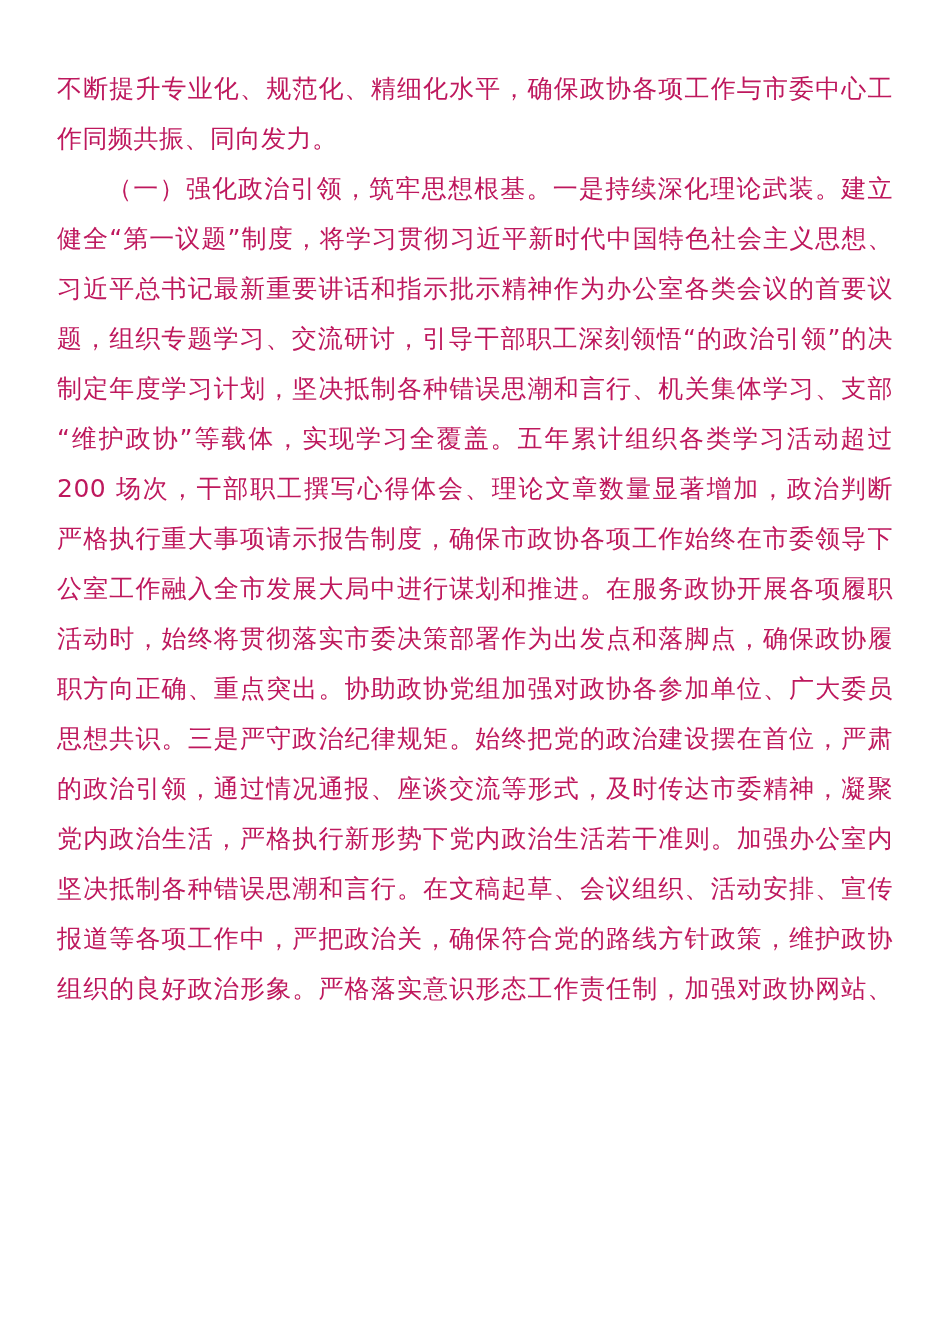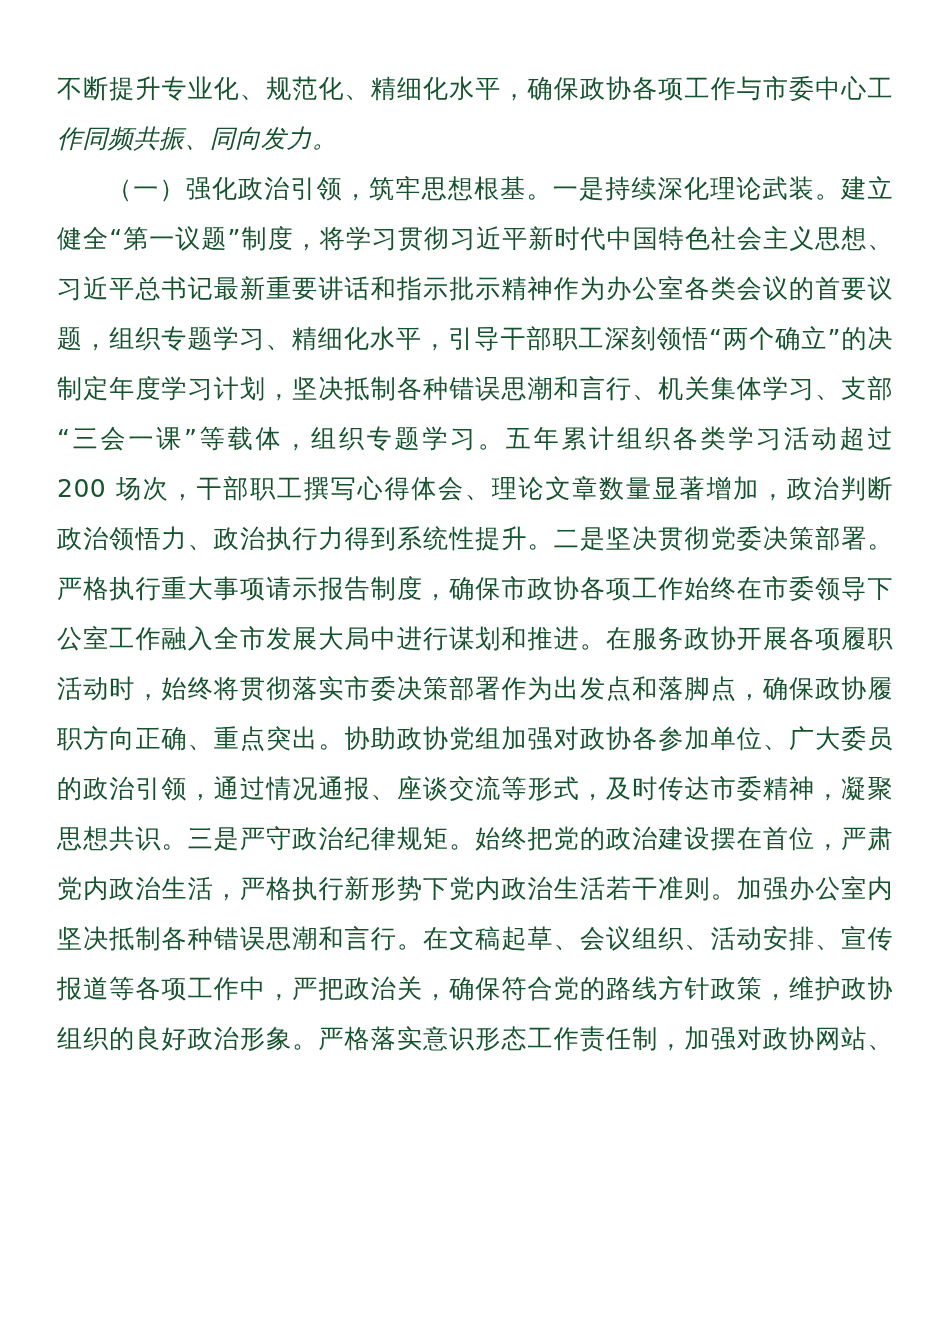--- a/index.html
+++ b/index.html
@@ -10,65 +10,63 @@
   body {
     width: 950px;
     height: 1344px;
     overflow: hidden;
     position: relative;
   }
   .doc {
     box-sizing: border-box;
     width: 950px;
     padding: 64px 57px 0 57px;
-    color: #14532d;
+    color: #be185d;
     font-family: "DejaVu Sans", "Liberation Sans", sans-serif;
   }
   .ln {
     margin: 0;
     padding: 0;
     font-size: 25px;
     line-height: 50px;
     height: 50px;
     overflow: hidden;
     text-align: justify;
     text-align-last: justify;
     letter-spacing: 0.5px;
     word-break: break-all;
   }
   .ln.para-end {
     text-align-last: left;
-    font-style: italic;
   }
   .ln.indented {
     text-indent: 50px;
   }
   .ln b {
     font-weight: 400;
   }
 </style>
 </head>
 <body>
 
 <div class="doc">
   <p class="ln">不断提升专业化、规范化、精细化水平，确保政协各项工作与市委中心工</p>
   <p class="ln para-end">作同频共振、同向发力。</p>
 
   <p class="ln indented"><b>（一）强化政治引领，筑牢思想根基。</b><span>一是持续深化理论武装。建立</span></p>
 
   <p class="ln">健全“第一议题”制度，将学习贯彻习近平新时代中国特色社会主义思想、</p>
   <p class="ln">习近平总书记最新重要讲话和指示批示精神作为办公室各类会议的首要议</p>
-  <p class="ln">题，组织专题学习、精细化水平，引导干部职工深刻领悟“两个确立”的决</p>
+  <p class="ln">题，组织专题学习、交流研讨，引导干部职工深刻领悟“的政治引领”的决</p>
   <p class="ln">制定年度学习计划，坚决抵制各种错误思潮和言行、机关集体学习、支部</p>
-  <p class="ln">“三会一课”等载体，组织专题学习。五年累计组织各类学习活动超过</p>
+  <p class="ln">“维护政协”等载体，实现学习全覆盖。五年累计组织各类学习活动超过</p>
   <p class="ln">200 场次，干部职工撰写心得体会、理论文章数量显著增加，政治判断力、</p>
-  <p class="ln">政治领悟力、政治执行力得到系统性提升。二是坚决贯彻党委决策部署。</p>
   <p class="ln">严格执行重大事项请示报告制度，确保市政协各项工作始终在市委领导下</p>
   <p class="ln">公室工作融入全市发展大局中进行谋划和推进。在服务政协开展各项履职</p>
   <p class="ln">活动时，始终将贯彻落实市委决策部署作为出发点和落脚点，确保政协履</p>
   <p class="ln">职方向正确、重点突出。协助政协党组加强对政协各参加单位、广大委员</p>
+  <p class="ln">思想共识。三是严守政治纪律规矩。始终把党的政治建设摆在首位，严肃</p>
   <p class="ln">的政治引领，通过情况通报、座谈交流等形式，及时传达市委精神，凝聚</p>
-  <p class="ln">思想共识。三是严守政治纪律规矩。始终把党的政治建设摆在首位，严肃</p>
   <p class="ln">党内政治生活，严格执行新形势下党内政治生活若干准则。加强办公室内</p>
   <p class="ln">坚决抵制各种错误思潮和言行。在文稿起草、会议组织、活动安排、宣传</p>
   <p class="ln">报道等各项工作中，严把政治关，确保符合党的路线方针政策，维护政协</p>
   <p class="ln">组织的良好政治形象。严格落实意识形态工作责任制，加强对政协网站、</p>
 </div>
 
 </body></html>

